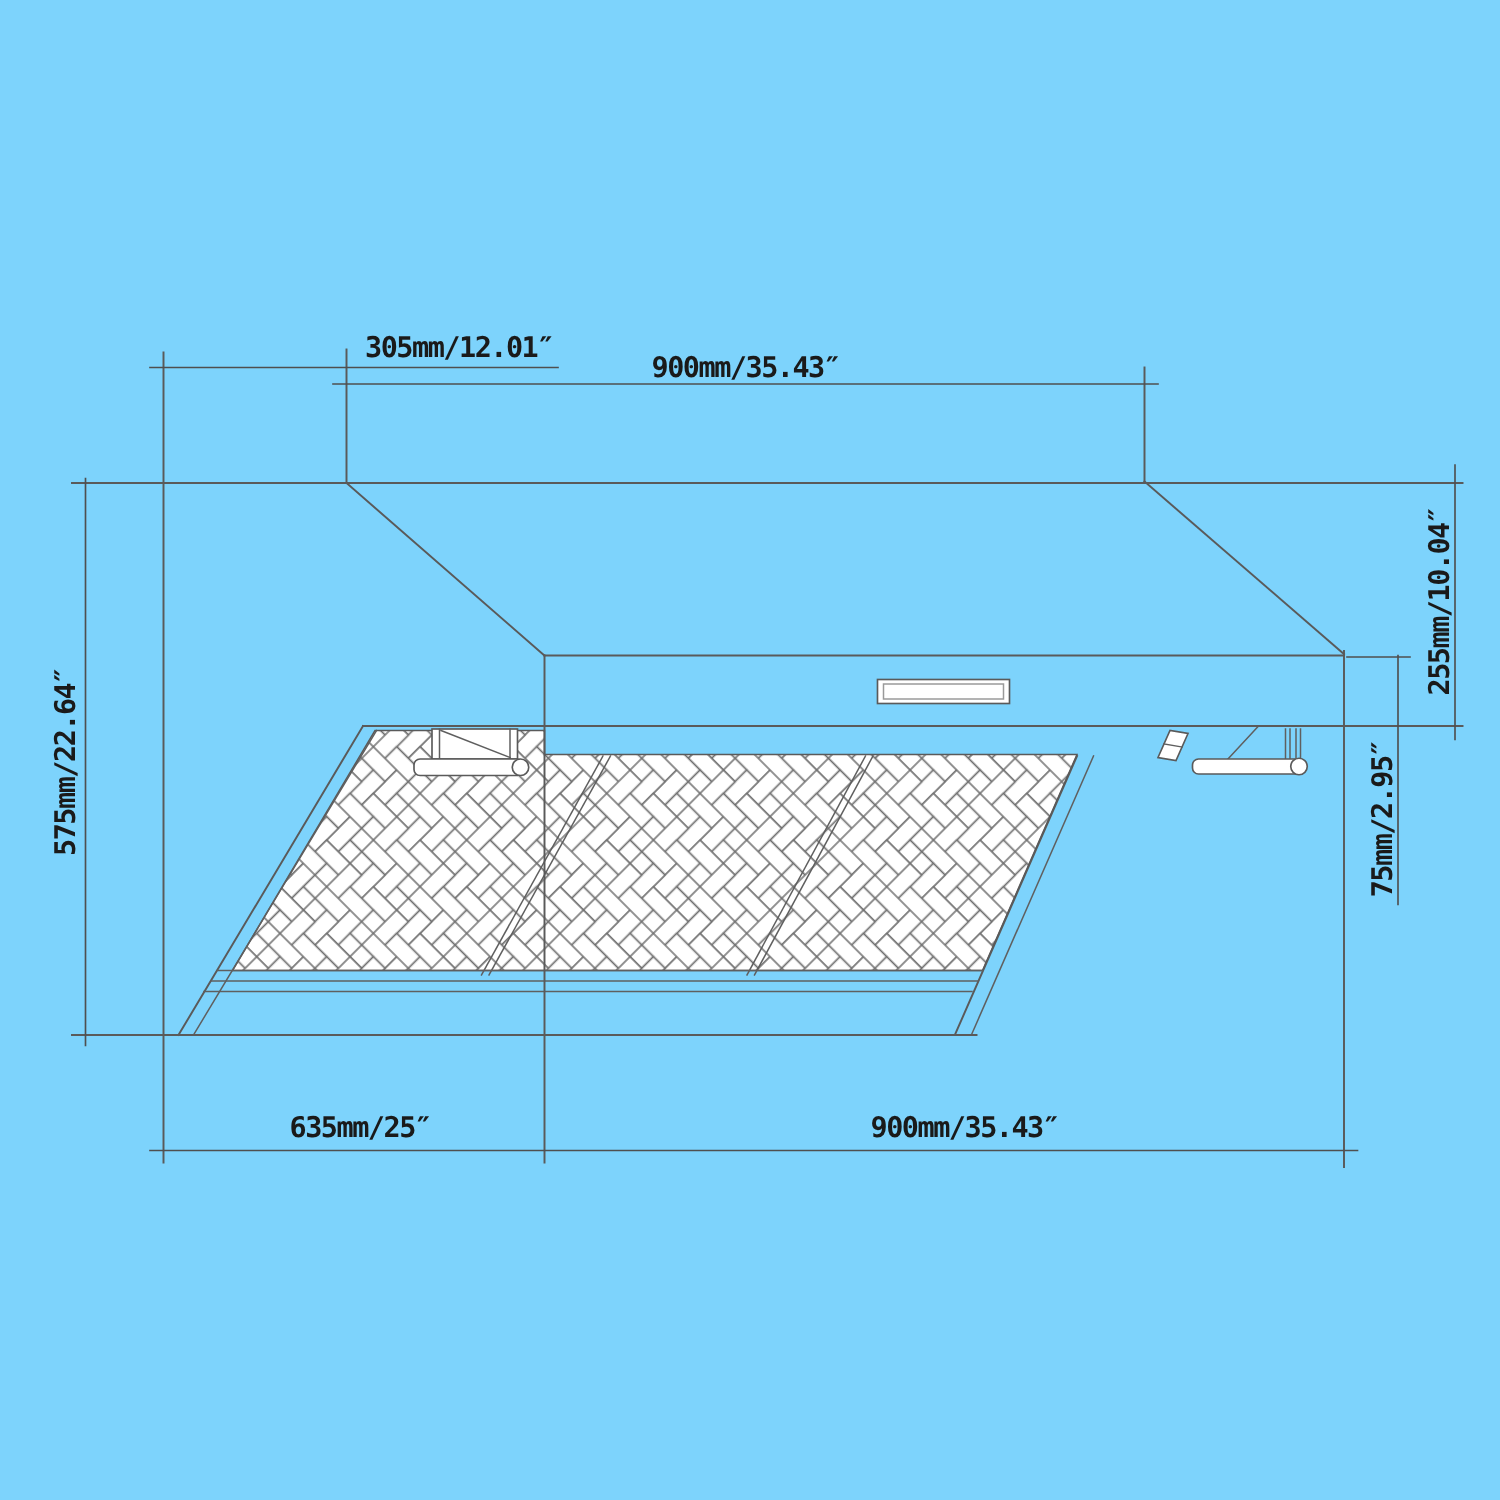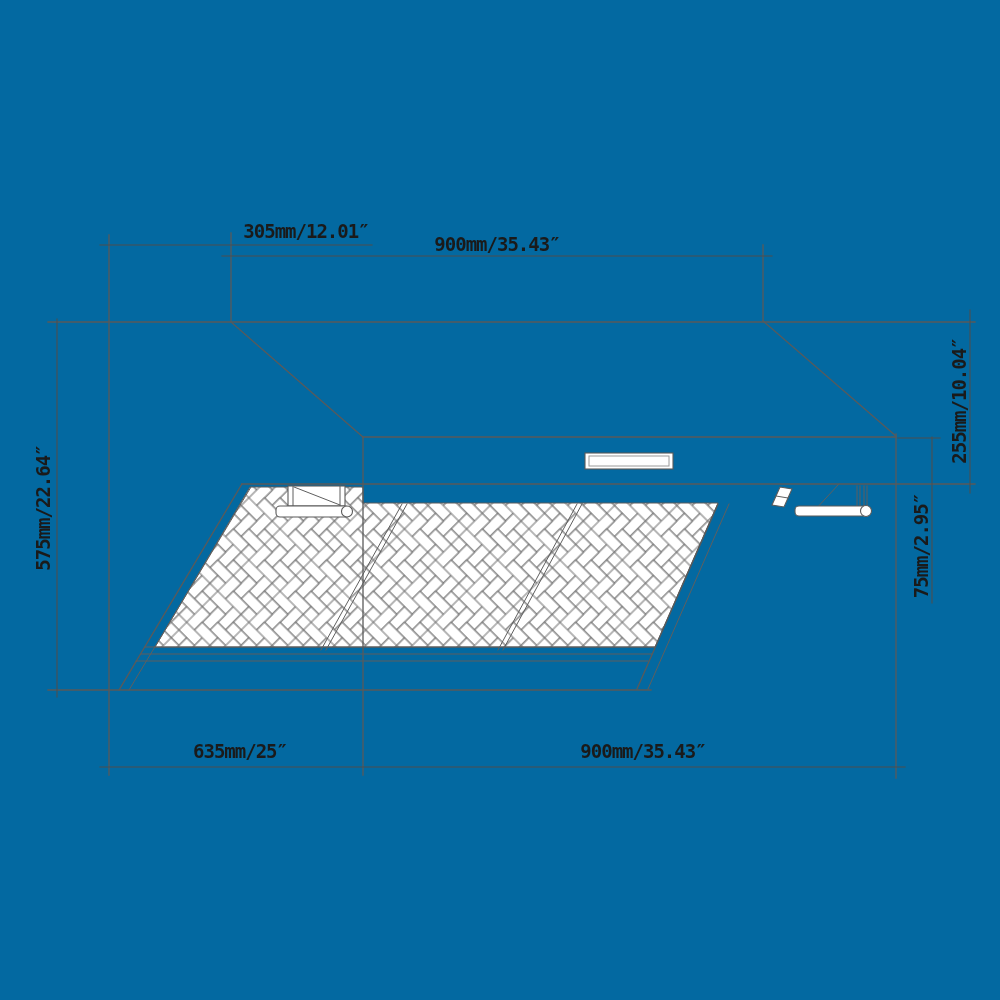--- a/index.html
+++ b/index.html
@@ -1,16 +1,16 @@
 <!DOCTYPE html>
 <html><head>
 <meta charset="utf-8">
 <style>
   html,body{margin:0;padding:0;background:#ffffff;}
-  .canvas{position:relative;width:1000px;height:1000px;background:#0369a1;overflow:hidden;}
+  .canvas{position:relative;width:1000px;height:1000px;background:#7dd3fc;overflow:hidden;}
   svg{display:block;}
   .dim-text{font-family:"DejaVu Sans Mono","Liberation Mono",monospace;
             font-weight:bold;font-size:19px;fill:#1a1a1a;letter-spacing:-1px;}
   .obj{stroke:#5a5a5a;stroke-width:1.3;fill:none;stroke-linecap:square;}
   .thin{stroke:#5f5f5f;stroke-width:1;fill:none;stroke-linecap:square;}
   .dim{stroke:#4f4f4f;stroke-width:1.1;fill:none;stroke-linecap:square;}
   .whitefill{fill:#ffffff;stroke:#5a5a5a;stroke-width:1.1;}
   .brick{fill:#ffffff;stroke:#6e6e6e;stroke-width:1;}
 </style>
 </head>

